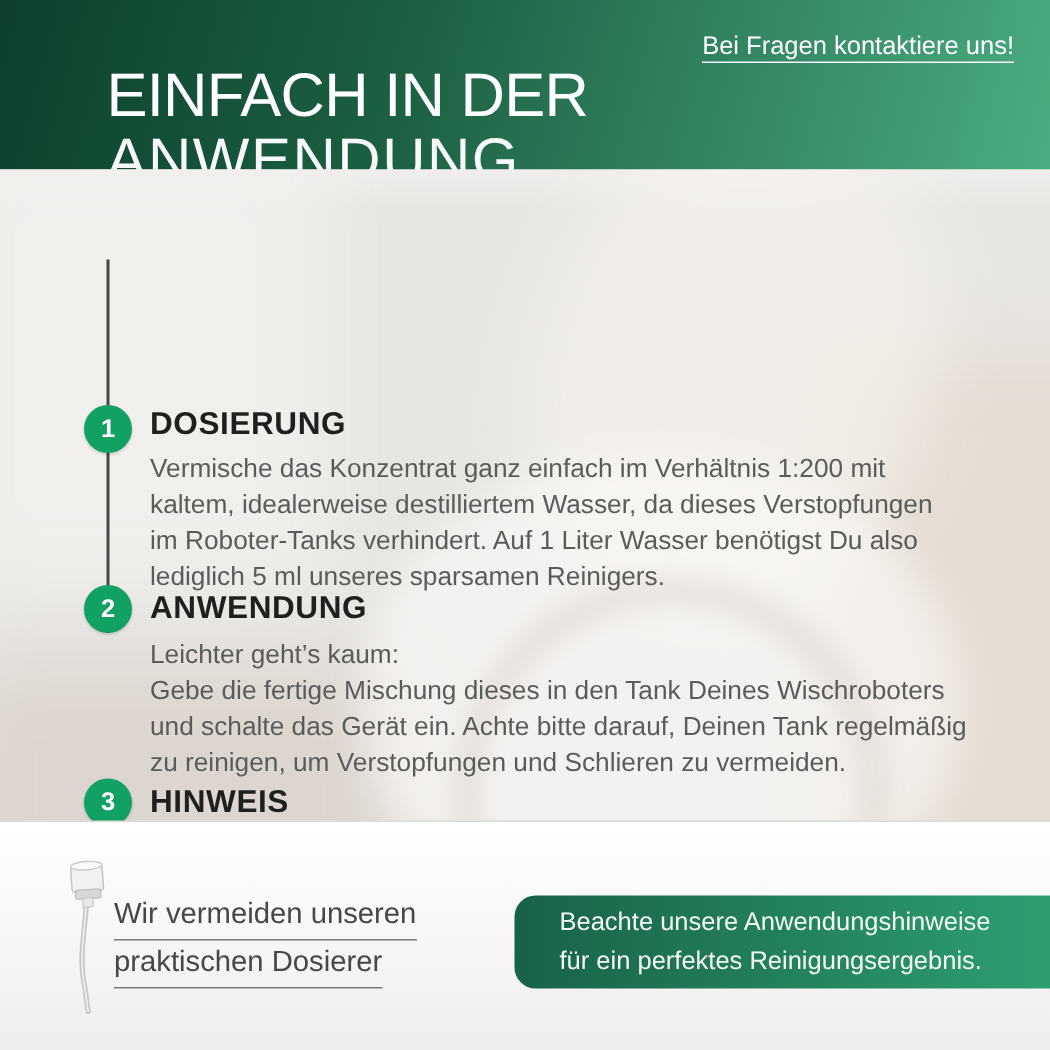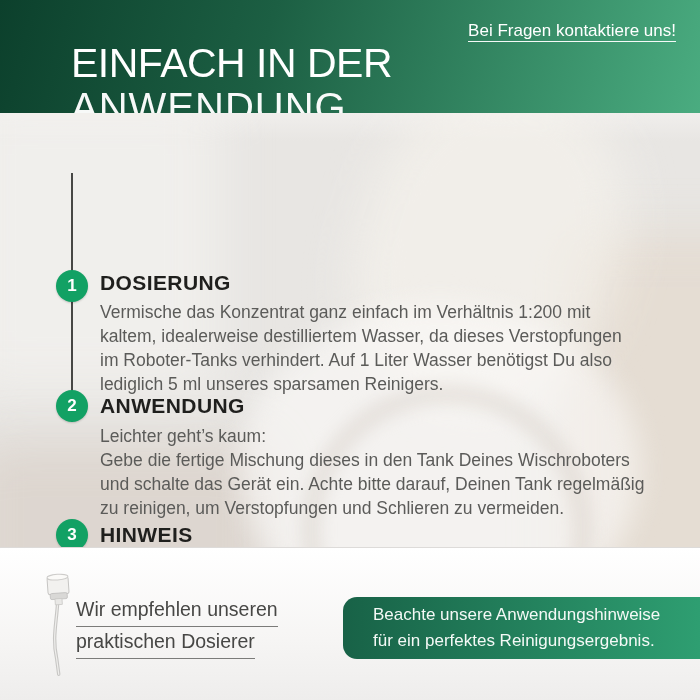--- a/index.html
+++ b/index.html
@@ -138,21 +138,21 @@
         <path d="M17 30 C14 52 9 66 12 86 L13 102" fill="none" stroke="#c7c6c4" stroke-width="3.4" stroke-linecap="round"></path>
         <path d="M17 30 C14 52 9 66 12 86 L13 102" fill="none" stroke="#efeeec" stroke-width="1.2" stroke-linecap="round"></path>
         <rect x="8" y="5" width="21" height="17" rx="2" fill="#f2f1ef" stroke="#c6c5c3" stroke-width="1"></rect>
         <ellipse cx="18.5" cy="5" rx="10.5" ry="2.8" fill="#fbfaf8" stroke="#cdccca" stroke-width="1"></ellipse>
         <rect x="10" y="21" width="17" height="6" rx="1.5" fill="#d9d8d6" stroke="#c0bfbd" stroke-width=".8"></rect>
         <rect x="14.5" y="26.5" width="7" height="6" fill="#e9e8e6" stroke="#c9c8c6" stroke-width=".8"></rect>
       </g>
     </svg>
 
     <div class="recommend">
-      <span>Wir empfehlen unseren</span><br>
+      <span>Wir vermeiden unseren</span><br>
       <span>praktischen Dosierer</span>
     </div>
 
     <div class="notice">
       <span>Beachte unsere Anwendungshinweise</span>
       <span>für ein perfektes Reinigungsergebnis.</span>
     </div>
   </footer>
 
 </div>

